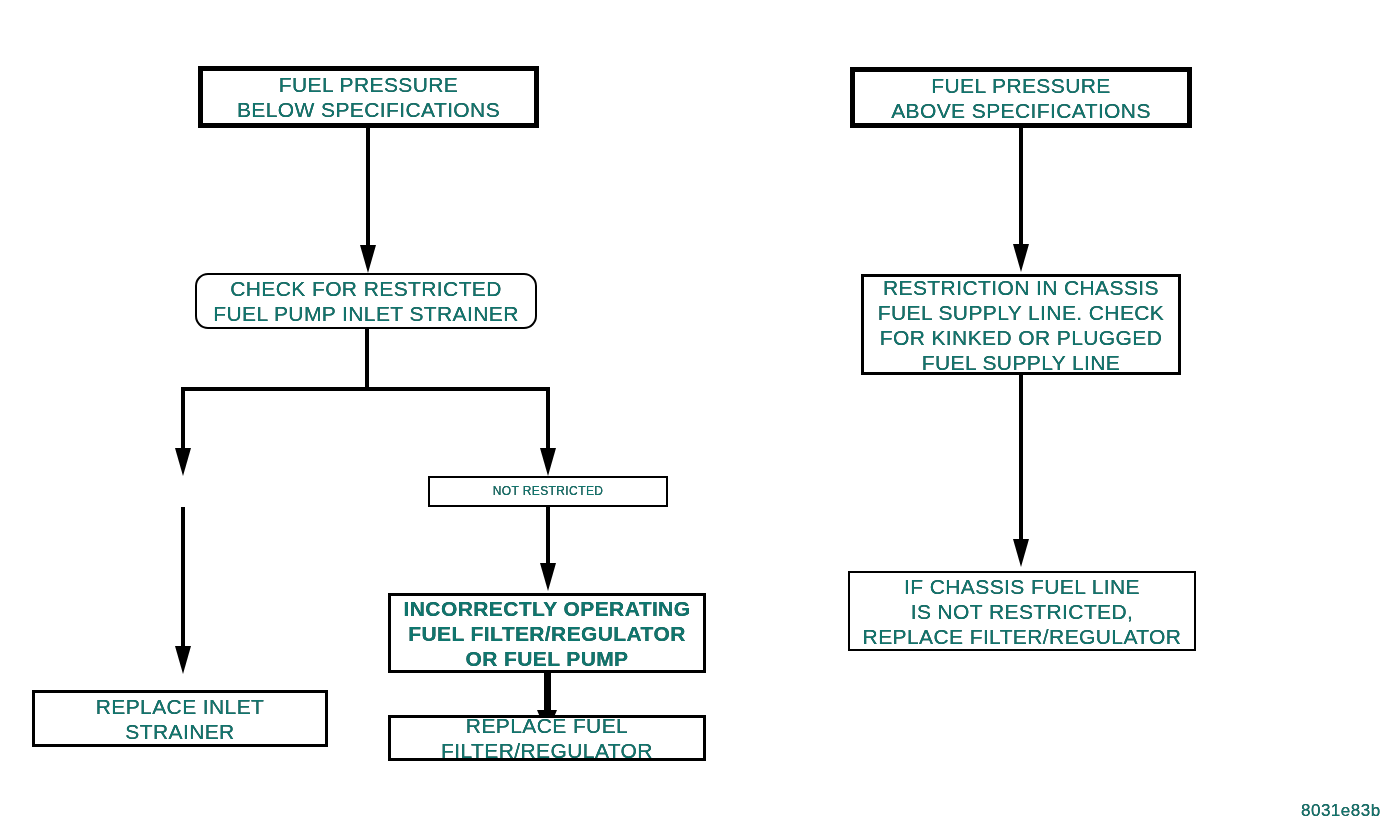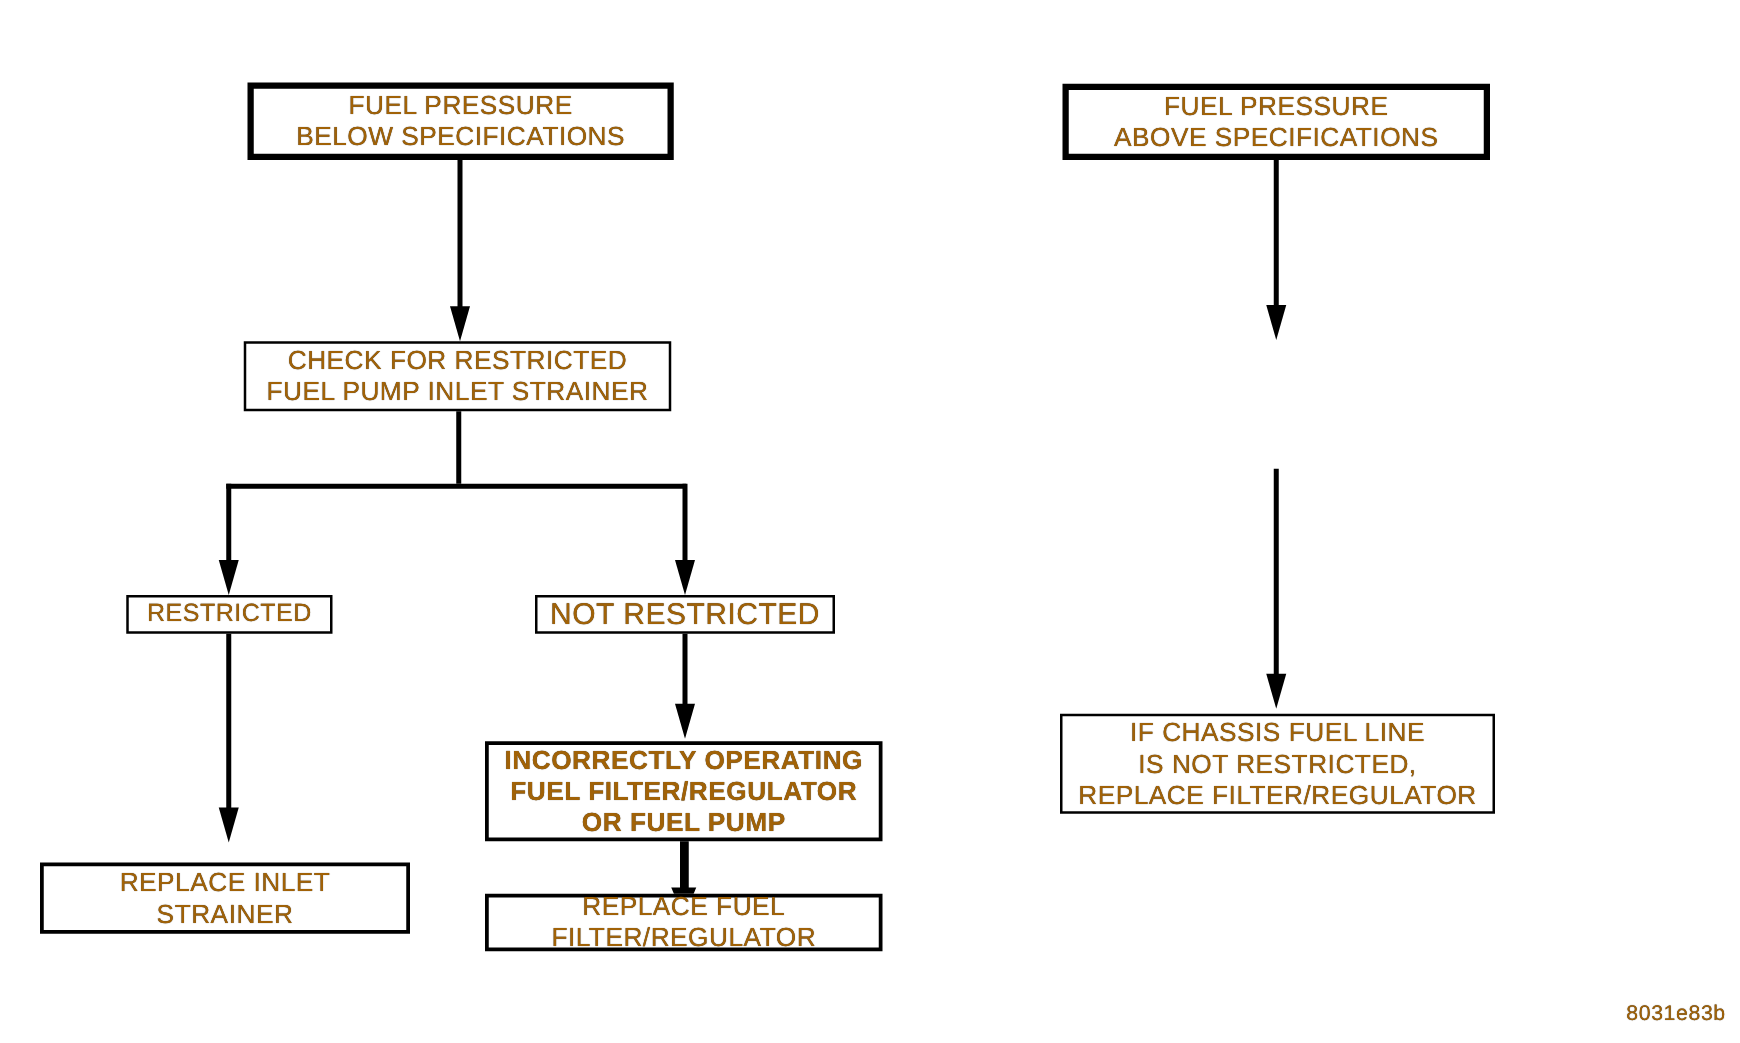--- a/index.html
+++ b/index.html
@@ -6,21 +6,21 @@
     margin: 0;
     padding: 0;
     background: #ffffff;
   }
   #canvas {
     position: relative;
     width: 1392px;
     height: 834px;
     background: #ffffff;
     font-family: "Liberation Sans", sans-serif;
-    color: #a16207;
+    color: #0f766e;
     overflow: hidden;
   }
   .box {
     position: absolute;
     box-sizing: border-box;
     border: 2px solid #000;
     background: #fff;
     display: flex;
     align-items: center;
     justify-content: center;
@@ -64,29 +64,29 @@
     font-size: 17px;
     letter-spacing: 0.5px;
     text-shadow: 0 0 0.6px rgba(0,0,0,0.85);
     margin-left: 15px;
   }
 
   
   #l-start        { left: 198px; top: 66px;  width: 341px; height: 62px; }
   #l-a1-line      { left: 366px; top: 128px; height: 119px; }
   #l-a1-head      { left: 360px; top: 245px; }
-  #l-check        { left: 195px; top: 273px; width: 342px; height: 56px; }
+  #l-check        { left: 195px; top: 273px; width: 342px; height: 56px; border-radius: 13px; }
   #l-stem         { left: 365px; top: 329px; height: 58px; }
   #l-branch-h     { left: 181px; top: 387px; width: 368px; }
   #l-drop-left    { left: 181px; top: 387px; height: 63px; }
   #l-drop-left-h  { left: 175px; top: 448px; }
   #l-drop-right   { left: 546px; top: 387px; height: 63px; }
   #l-drop-right-h { left: 540px; top: 448px; }
   #l-restricted   { left: 101px; top: 476px; width: 165px; height: 31px; font-size: 20px; }
-  #l-notrestricted{ left: 428px; top: 476px; width: 240px; height: 31px; font-size: 24px; }
+  #l-notrestricted{ left: 428px; top: 476px; width: 240px; height: 31px; font-size: 12px; }
   #l-a2-line      { left: 181px; top: 507px; height: 141px; }
   #l-a2-head      { left: 175px; top: 646px; }
   #l-replace-str  { left: 32px;  top: 673px; width: 296px; height: 57px; margin-top: 17px; }
   #l-a3-line      { left: 546px; top: 507px; height: 58px; }
   #l-a3-head      { left: 540px; top: 563px; }
   #l-incorrect    { left: 388px; top: 593px; width: 318px; height: 80px; font-weight: bold; }
   #l-a4-line      { left: 544px; top: 673px; height: 38px; }
   #l-a4-head      { left: 537px; top: 710px; }
   #l-replace-fil  { left: 388px; top: 715px; width: 318px; height: 46px; }
 
@@ -113,21 +113,20 @@
   <div class="box" id="l-check">CHECK FOR RESTRICTED
 FUEL PUMP INLET STRAINER</div>
 
   <div class="vline" id="l-stem"></div>
   <div class="hline" id="l-branch-h"></div>
   <div class="vline" id="l-drop-left"></div>
   <div class="arrowhead" id="l-drop-left-h"></div>
   <div class="vline" id="l-drop-right"></div>
   <div class="arrowhead" id="l-drop-right-h"></div>
 
-  <div class="box" id="l-restricted">RESTRICTED</div>
 
   <div class="box" id="l-notrestricted">NOT RESTRICTED</div>
 
   <div class="vline" id="l-a2-line"></div>
   <div class="arrowhead" id="l-a2-head"></div>
 
   <div class="box medium" id="l-replace-str">REPLACE INLET
 STRAINER</div>
 
   <div class="vline" id="l-a3-line"></div>
@@ -142,20 +141,24 @@
 
   <div class="box medium" id="l-replace-fil">REPLACE FUEL
 FILTER/REGULATOR</div>
 
   <div class="box thick" id="r-start">FUEL PRESSURE
 ABOVE SPECIFICATIONS</div>
 
   <div class="vline" id="r-a1-line"></div>
   <div class="arrowhead" id="r-a1-head"></div>
 
+  <div class="box medium" id="r-restriction">RESTRICTION IN CHASSIS
+FUEL SUPPLY LINE. CHECK
+FOR KINKED OR PLUGGED
+FUEL SUPPLY LINE</div>
 
   <div class="vline" id="r-a2-line"></div>
   <div class="arrowhead" id="r-a2-head"></div>
 
   <div class="box" id="r-conclusion">IF CHASSIS FUEL LINE
 IS NOT RESTRICTED,
 REPLACE FILTER/REGULATOR</div>
 
   <div id="fig-label">8031e83b</div>
 

